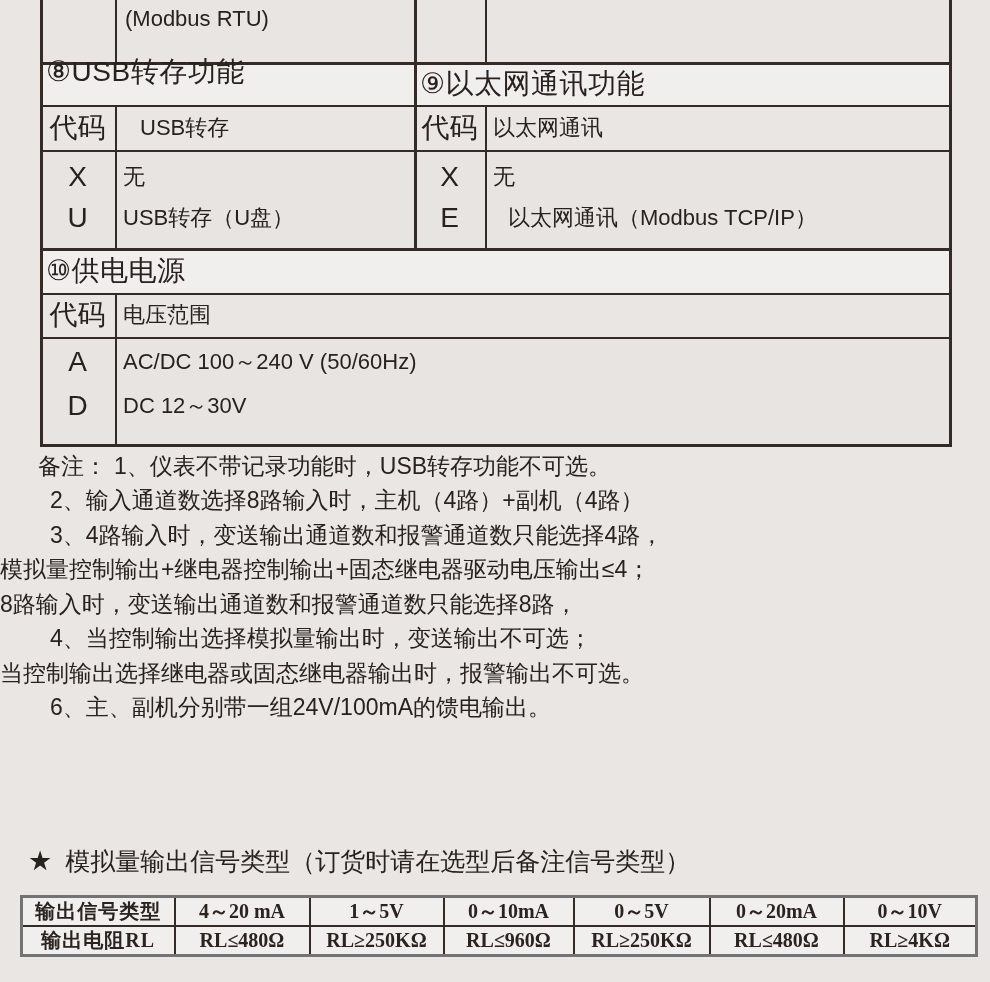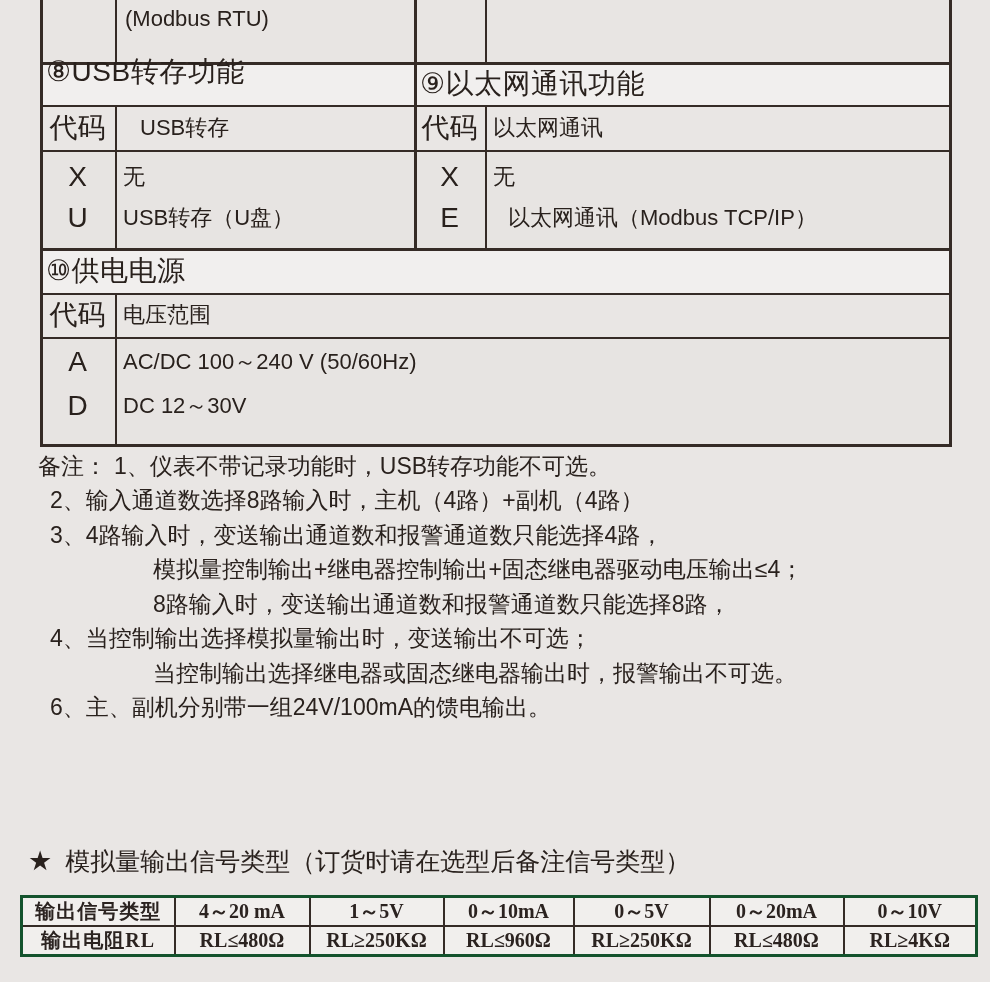--- a/index.html
+++ b/index.html
@@ -18,31 +18,31 @@
   .bg-data  { background:#e7e4e2; }
   .cell { position:absolute; display:flex; align-items:center; }
   .center { justify-content:center; }
   .t-title { font-size:28px; letter-spacing:0.5px; }
   .t-cell  { font-size:22px; }
   .t-code  { font-size:28px; }
   .notes { position:absolute; left:0; top:449px; width:990px; font-size:23px; }
   .note-line { height:34.5px; display:flex; align-items:center; white-space:pre; }
   .note-line.first { padding-left:38px; }
   .note-line.num   { padding-left:50px; }
-  .note-line.cont  { padding-left:153px; }
+  .note-line.cont  { }
   .note-label { display:inline-block; width:76px; }
   .star-line {
     position:absolute; left:28px; top:845px; height:32px;
     display:flex; align-items:center; font-size:25px;
   }
   .star-glyph { font-size:27px; margin-right:13px; }
   table.sig {
     position:absolute; left:20px; top:895px; width:955px;
     border-collapse:collapse; table-layout:fixed;
-    border:3px solid #14532d;
+    border:3px solid #737373;
     font-family:"Liberation Serif","DejaVu Serif",serif;
     font-weight:bold; font-size:20px; color:#2b2320;
   }
   table.sig td {
     border:2px solid #352b26; background:#f1efed;
     text-align:center; vertical-align:middle; padding:0;
     white-space:nowrap; overflow:hidden;
   }
   table.sig tr.r1 td { height:28px; }
   table.sig tr.r2 td { height:27px; }

